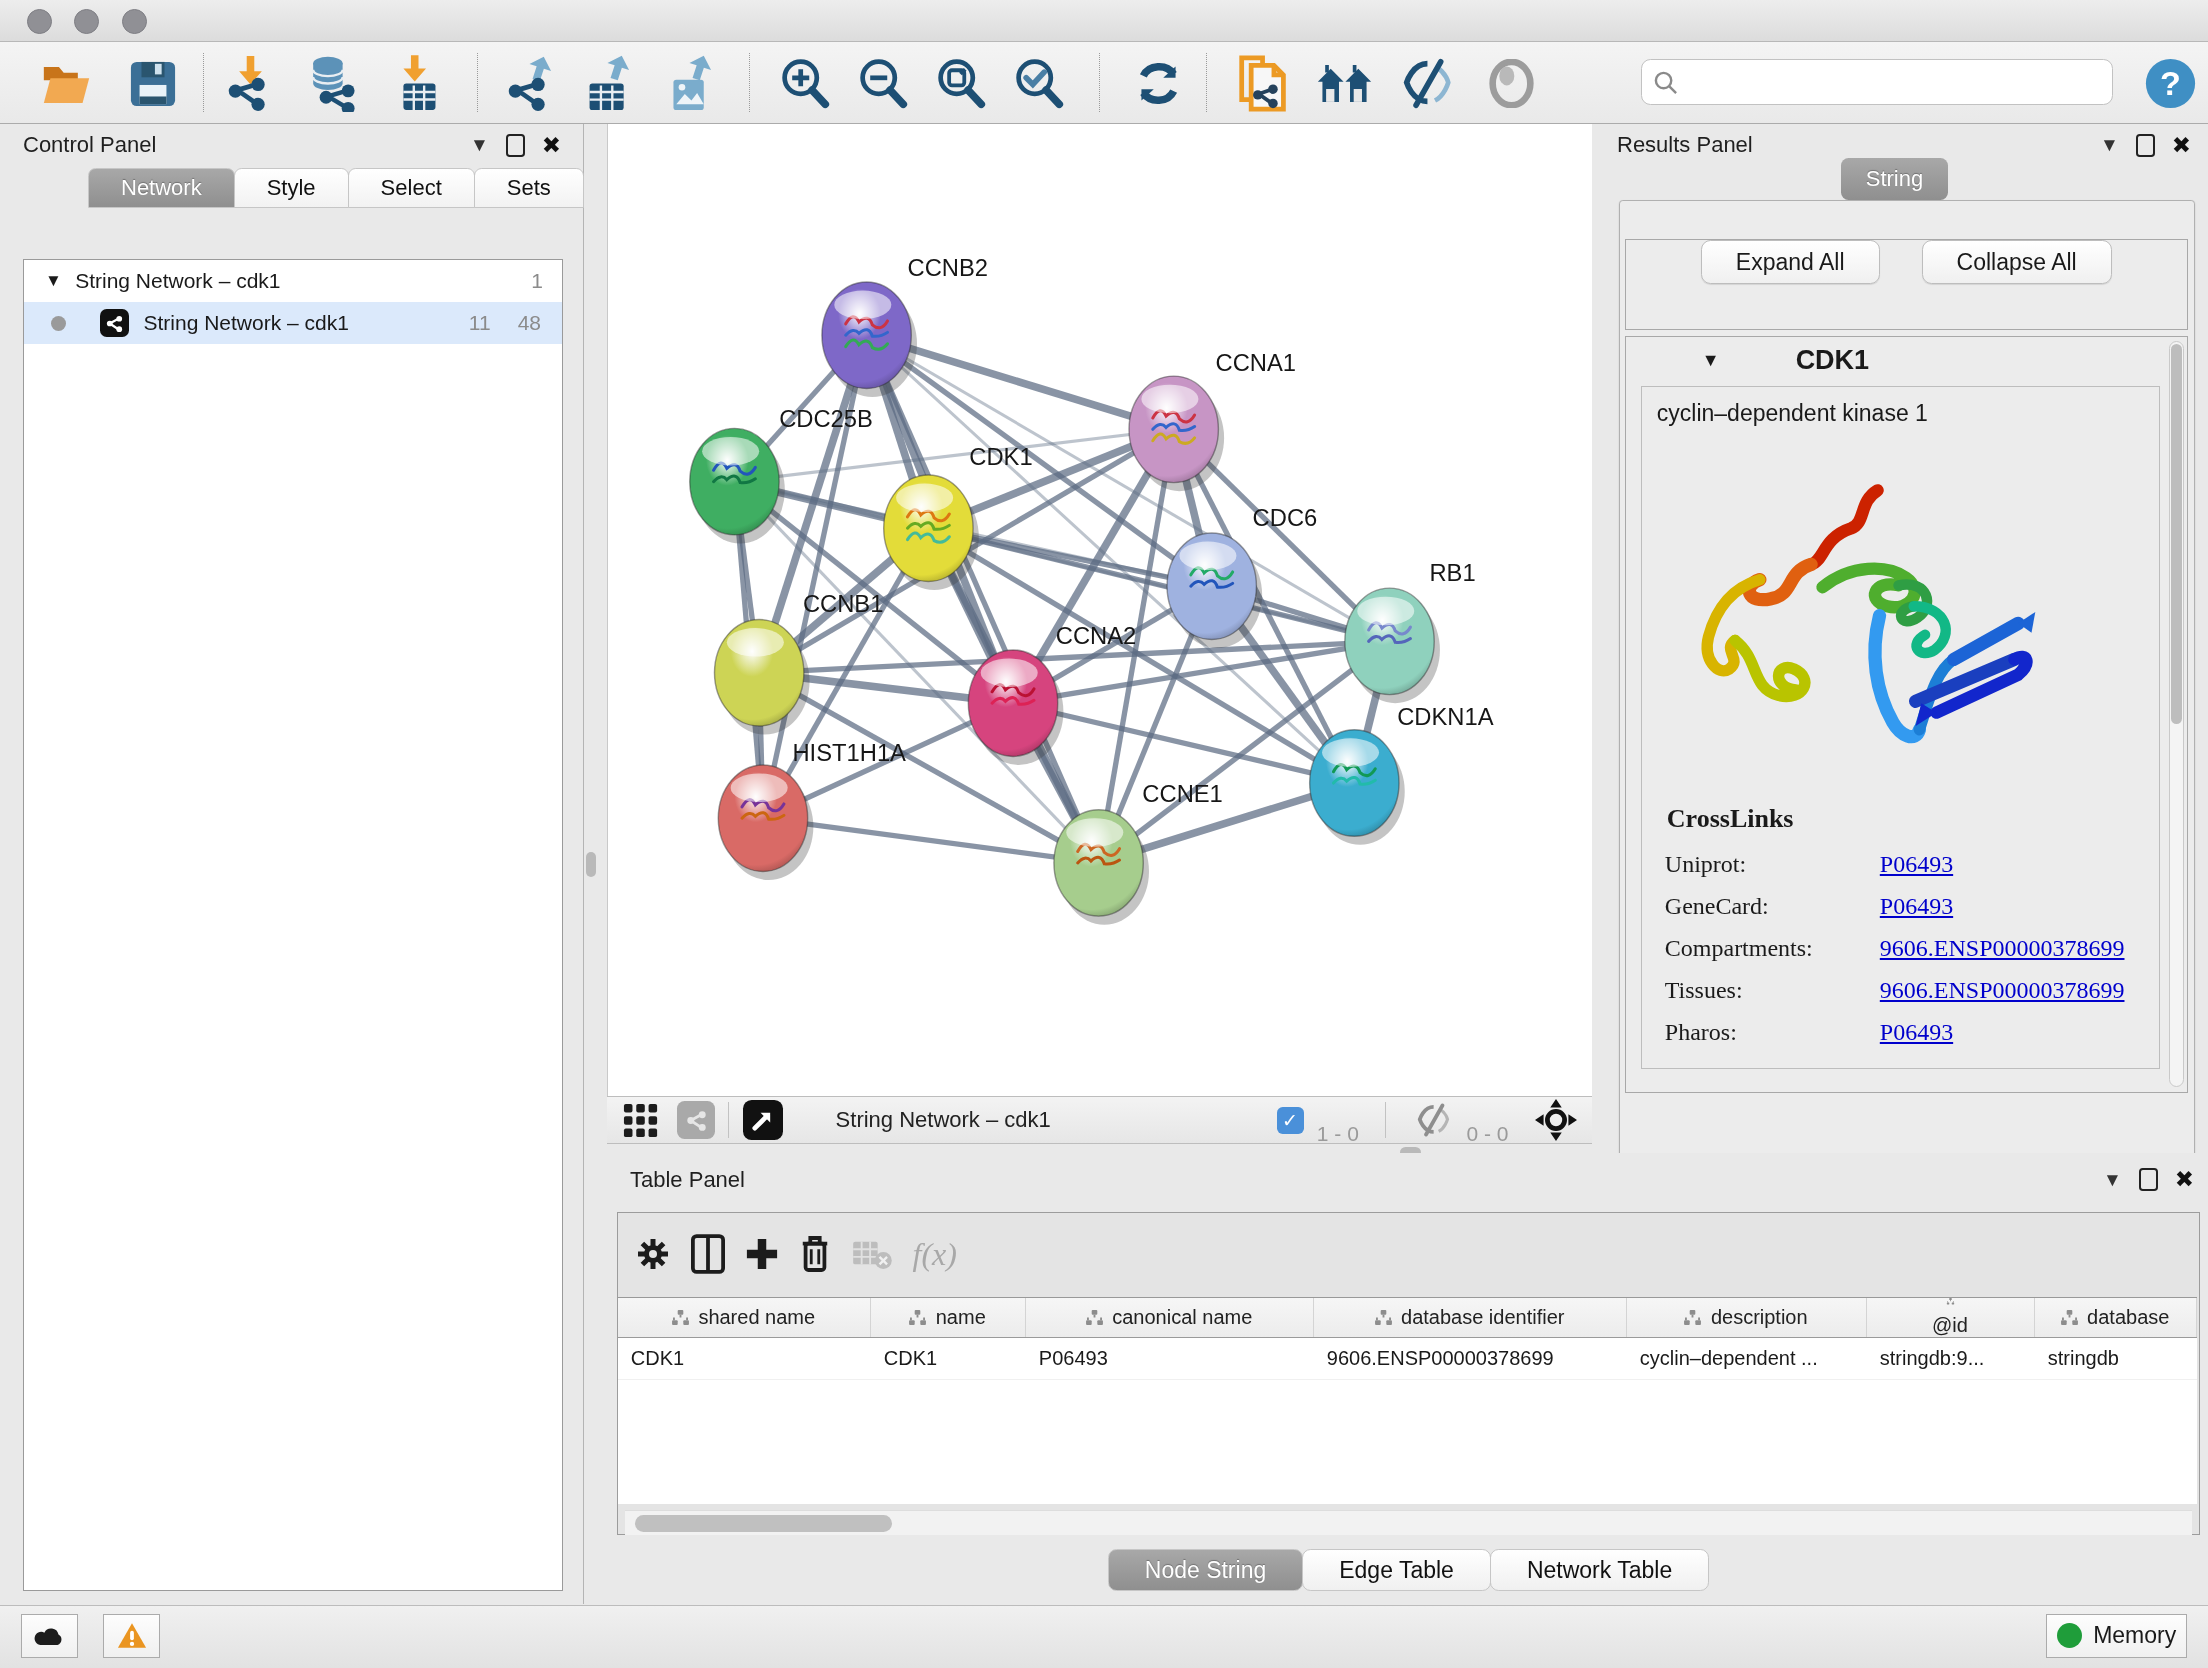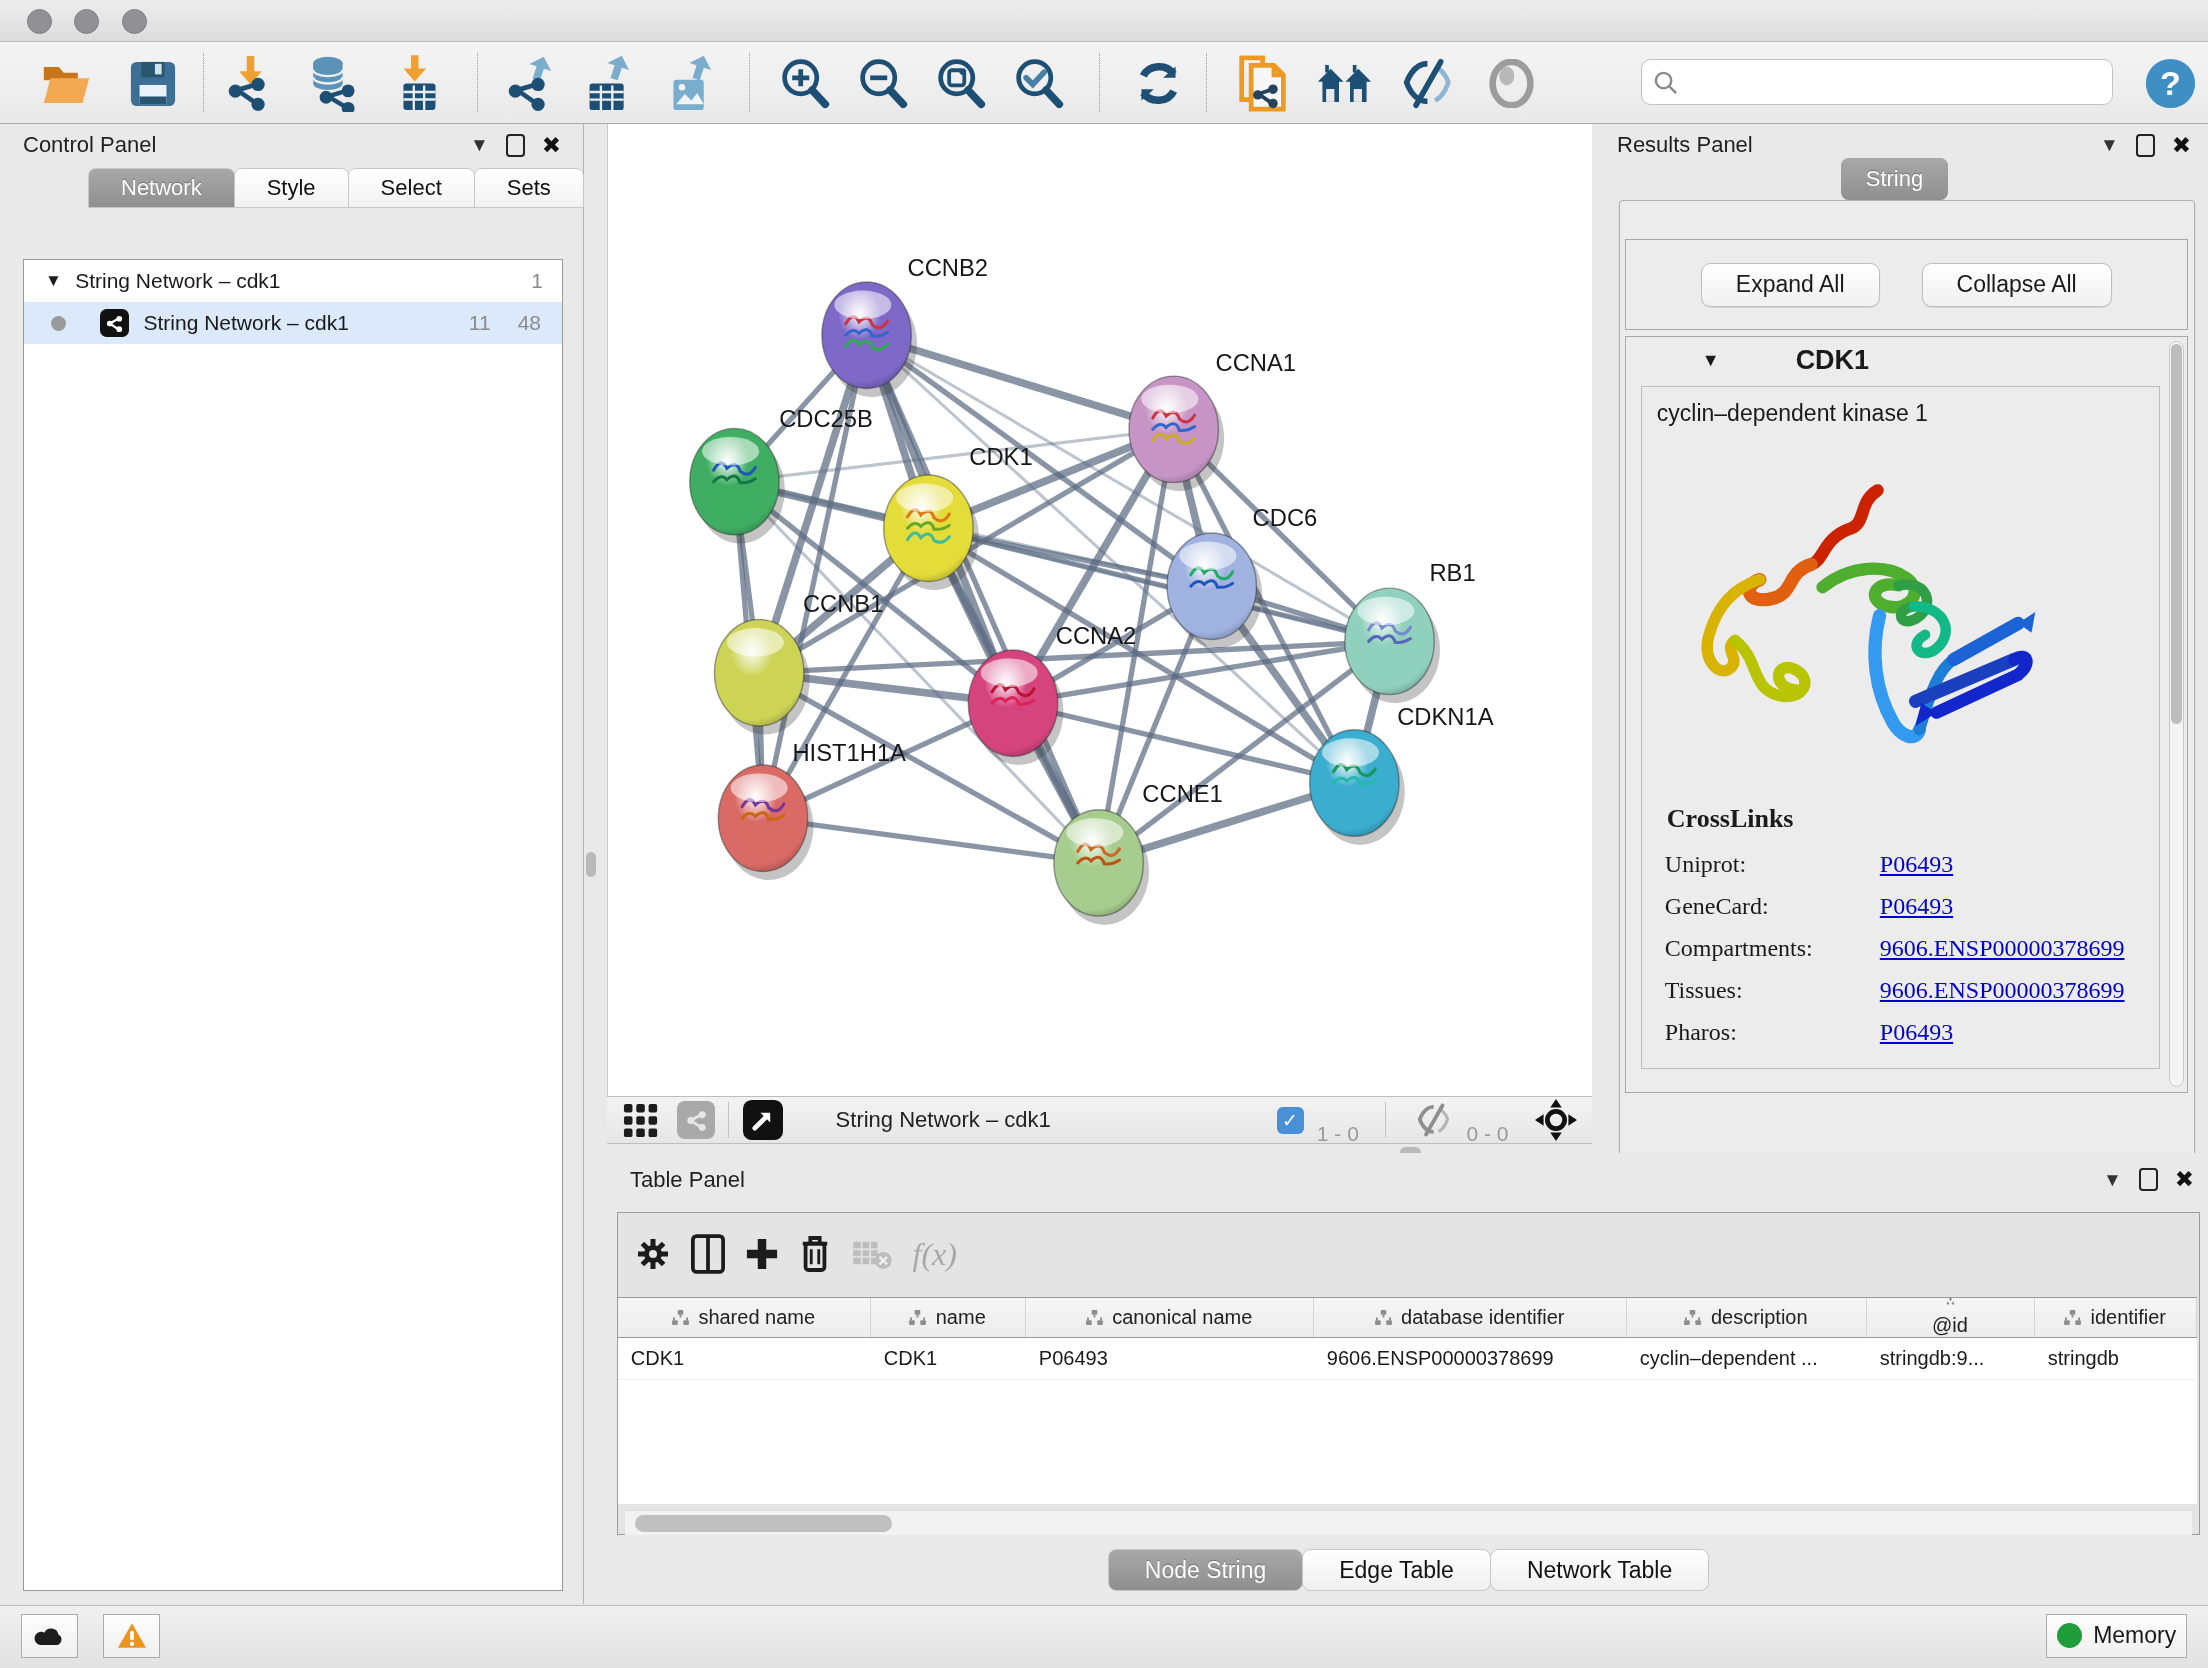--- a/index.html
+++ b/index.html
@@ -42,21 +42,21 @@
   .ct-sep { width:0; height:36px; border-left:1px solid #c2c2c2; margin:0 13.3px; }
   #canvas-title { font-size:22px; color:#222; }
   .dim-txt { color:#9a9a9a; font-size:21px;margin-top:28px; }
   .blue-check { width:27px; height:27px; border-radius:5.7px; background:#4a90d9; color:#fff; font-size:19px; display:flex; align-items:center; justify-content:center; }
   .splitter-dot { background:#b9b9b9; border-radius:7.6px; }
 
   
   #results-panel { left:1594px; top:124px; width:614px; height:1020px; background:#e9e9e9; }
   #rp-outer { left:25px; top:76px; width:576px; height:980px; border:1.9px solid #b0b0b0; border-radius:3.8px; background:#ececec; box-shadow:0 1px 1.9px rgba(0,0,0,.15); }
   #rp-tab { left:247px; top:34px; width:107px; height:42px; background:linear-gradient(#a8a8a8,#8f8f8f); border-radius:7.6px; color:#fff; display:flex; align-items:center; justify-content:center; font-size:22px; text-shadow:0 -1px 1px rgba(0,0,0,.3); z-index:3; }
-  #rp-box1 { left:4.8px; top:38px; width:563px; height:91px; border:1.9px solid #a8a8a8; background:#ececec; display:flex; align-items:center; justify-content:center; gap:42px; }
+  #rp-box1 { left:4.8px; top:38px; width:563px; height:91px; border:1.9px solid #a8a8a8; background:#ececec; display:flex; justify-content:center; gap:42px; }
   .rp-btn { height:44px; padding:0 34px; background:linear-gradient(#ffffff,#f0f0f0); border:1px solid #bdbdbd; border-radius:9.5px; font-size:23px; display:flex; align-items:center; box-shadow:0 1px 1px rgba(0,0,0,.1); }
   #rp-box2 { left:4.8px; top:135px; width:563px; height:757px; border:1.9px solid #a8a8a8; background:#ececec; }
   #gene-header { height:46px; display:flex; align-items:center; }
   #gene-name { font-size:27px; font-weight:bold; }
   #gene-box { left:15px; top:49px; width:519px; height:683px; border:1px solid #bdbdbd; background:#ececec; overflow:hidden; }
   #gene-desc { font-size:23px; margin:13.3px 0 0 15px; }
   .xl-title { font-family:"Liberation Serif","DejaVu Serif",serif; font-size:26px; font-weight:bold; }
   .xl-row { display:flex; font-family:"Liberation Serif","DejaVu Serif",serif; font-size:24px; margin-top:15px; }
   .xl-label { width:238px; padding-left:23px; }
   .xl-link { color:#0000cc; text-decoration:underline; }
@@ -755,21 +755,21 @@
           </div>
           <div class="th" style="width: 162px;">
             <svg width="17" height="15" viewBox="0 0 18 16">
               <g fill="#8d8d8d">
                 <rect x="6" y="0" width="6" height="5" rx="1"></rect>
                 <rect x="0" y="11" width="6" height="5" rx="1"></rect>
                 <rect x="12" y="11" width="6" height="5" rx="1"></rect>
                 <path d="M8 5h2v3H3v3H1V8h7zM10 8h7v3h-2V8h-5z"></path>
               </g>
             </svg>
-            <span>identifier</span>
+            <span>database</span>
           </div>
         </div>
       <div id="table-body">
           <div class="td-row">
             <div class="td" style="width: 253px;">CDK1</div>
             <div class="td" style="width: 155px;">CDK1</div>
             <div class="td" style="width: 288px;">P06493</div>
             <div class="td" style="width: 313px;">9606.ENSP00000378699</div>
             <div class="td" style="width: 240px;">cyclin–dependent ...</div>
             <div class="td" style="width: 168px;">stringdb:9...</div>

